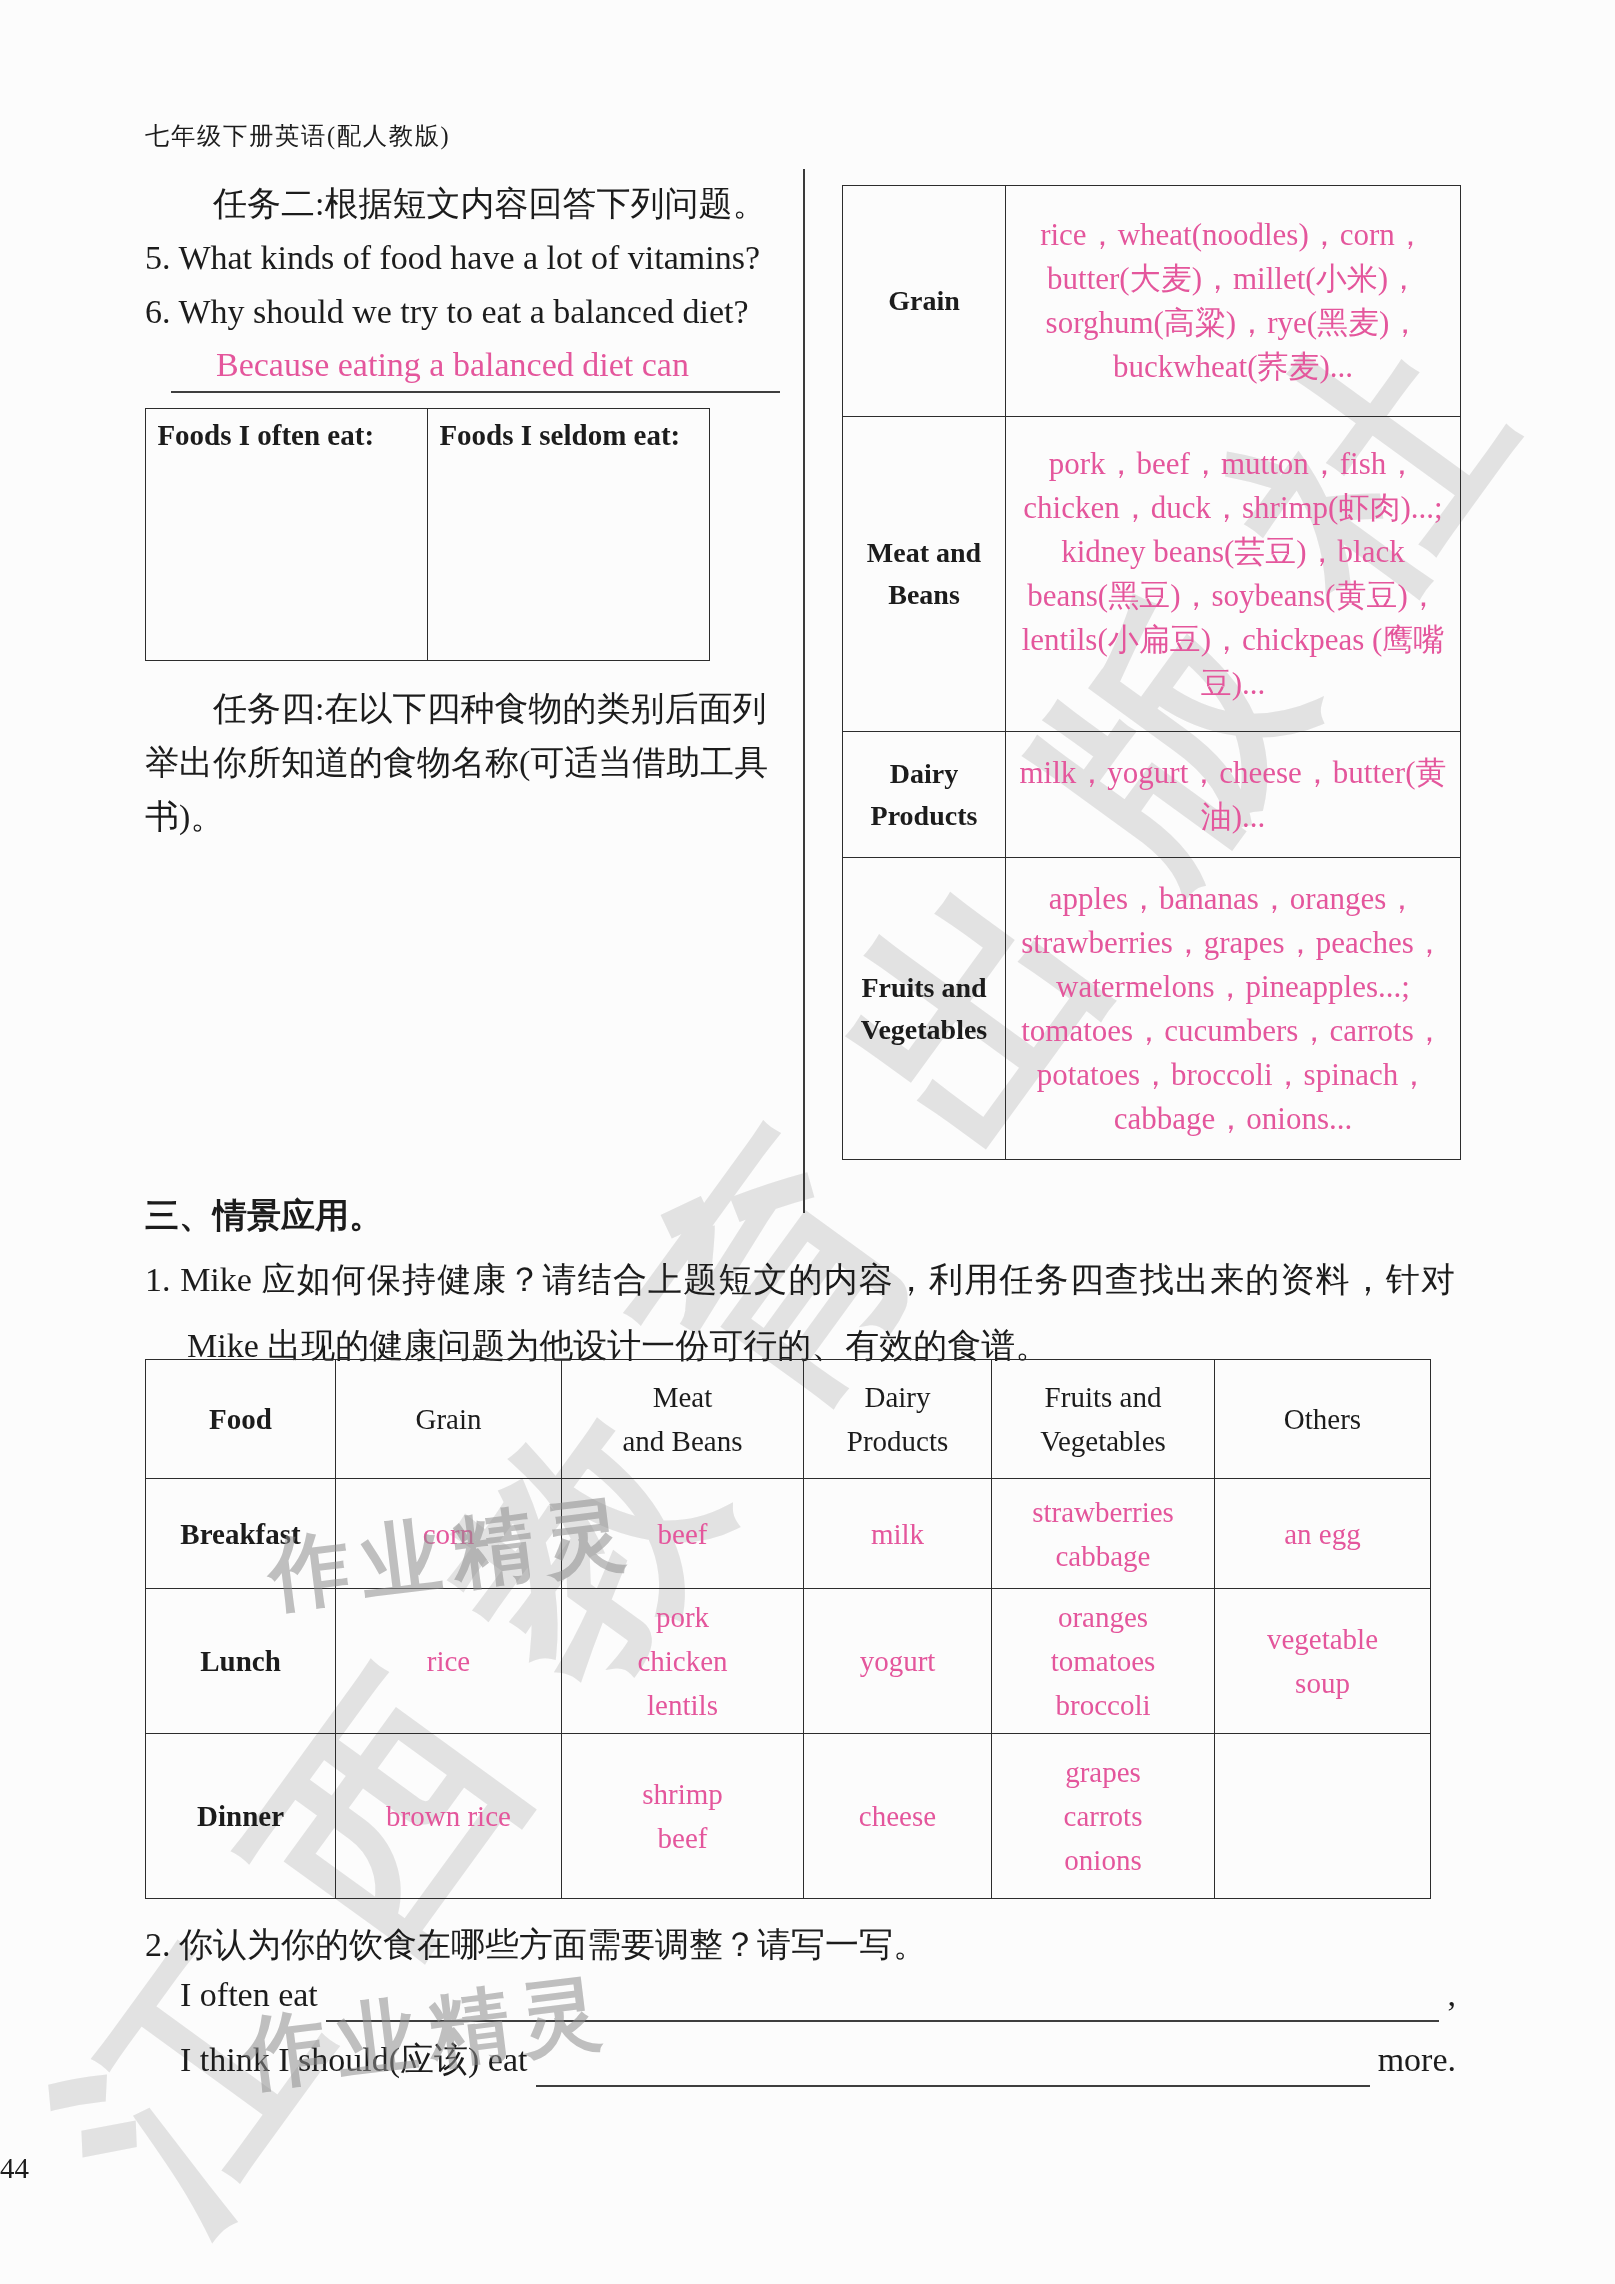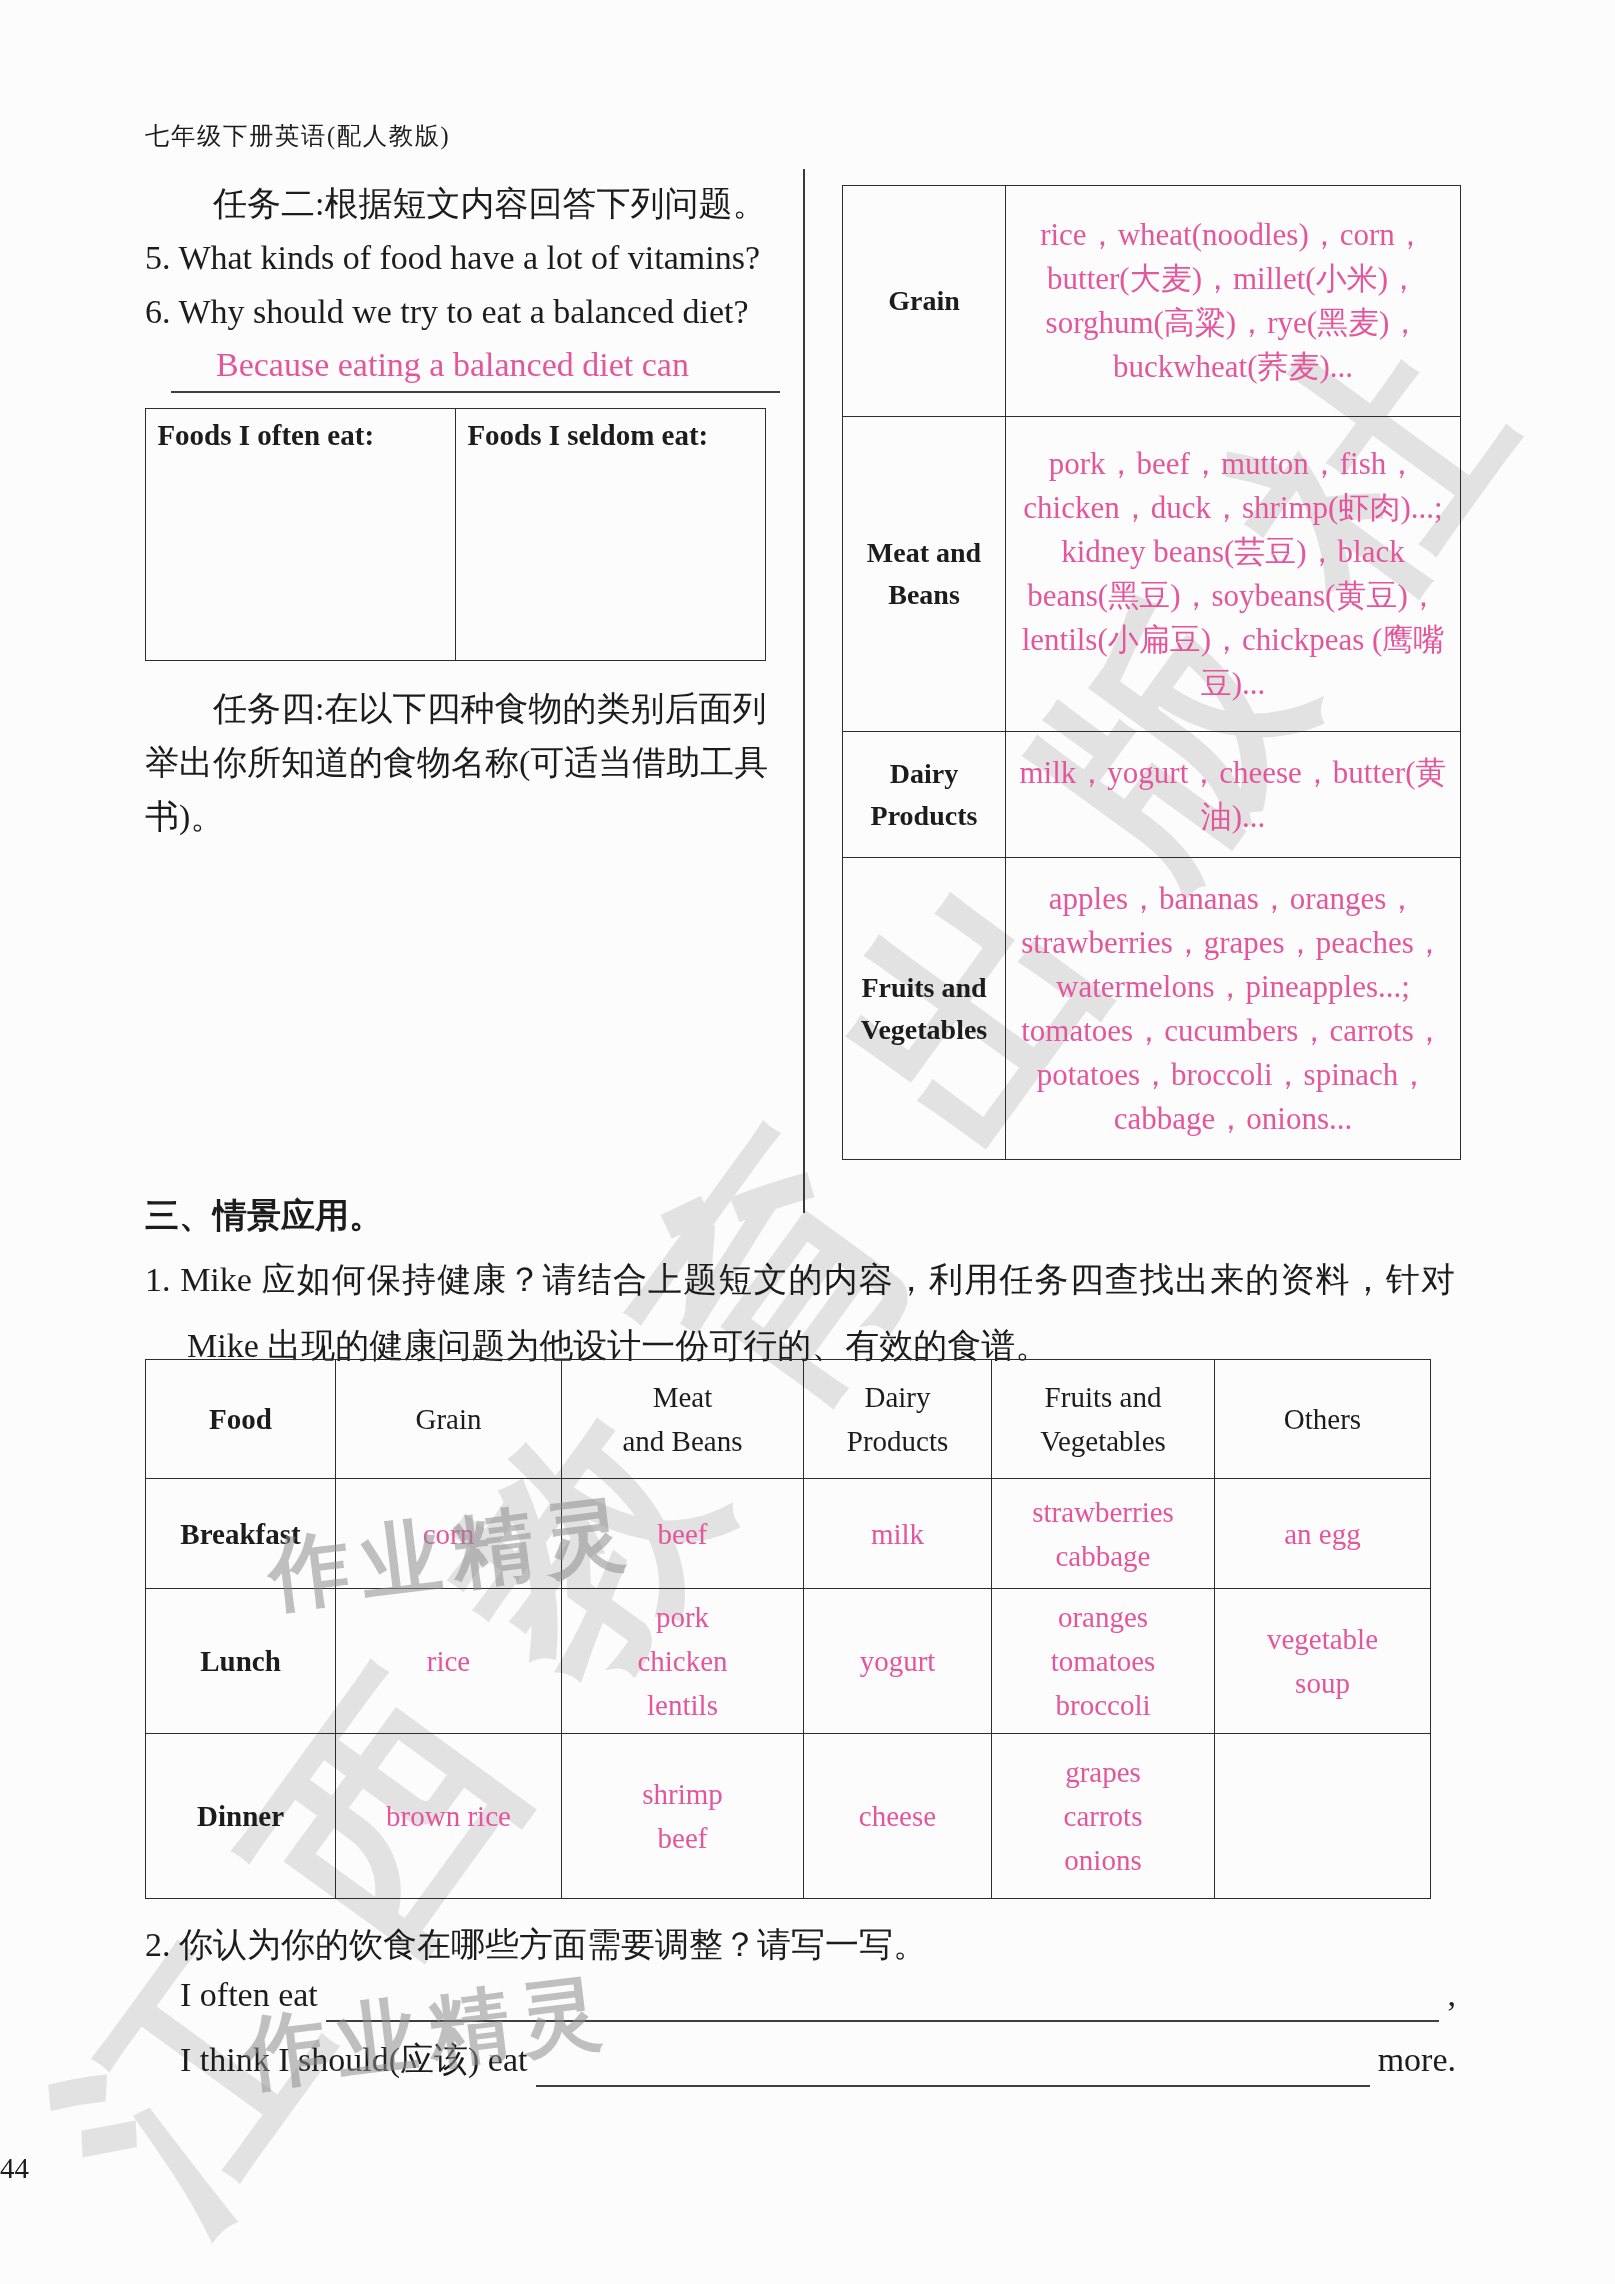--- a/index.html
+++ b/index.html
@@ -42,21 +42,21 @@
   .left-col{position:absolute;left:145px;top:177px;width:635px;font-size:34px;line-height:54px;}
   .t-title{text-indent:2em;}
   .q-en{padding-left:47px;text-indent:-47px;text-align:justify;}
   .ans-row{border-bottom:2.4px solid #3f3f3f;min-height:54px;line-height:52px;}
   .ans-row .pink{color:var(--accent);}
   .ml{margin-left:26px;}
   .pl60{padding-left:49px;}
   .pl55{padding-left:45px;}
   .pl37{padding-left:30px;}
   .foods-table{
-    width:621px;height:253px;border-collapse:collapse;
+    width:565px;height:253px;border-collapse:collapse;
     margin:14.6px 0 21px 0;table-layout:fixed;font-family:Liberation Serif, serif;
   }
   .foods-table td{
     border:1.6px solid var(--line);vertical-align:top;
     padding:6.5px 11.4px;font-weight:700;font-size:29px;line-height:41px;
     background:transparent;
   }
   
   .right-table{
     position:absolute;left:842px;top:185px;width:619px;

